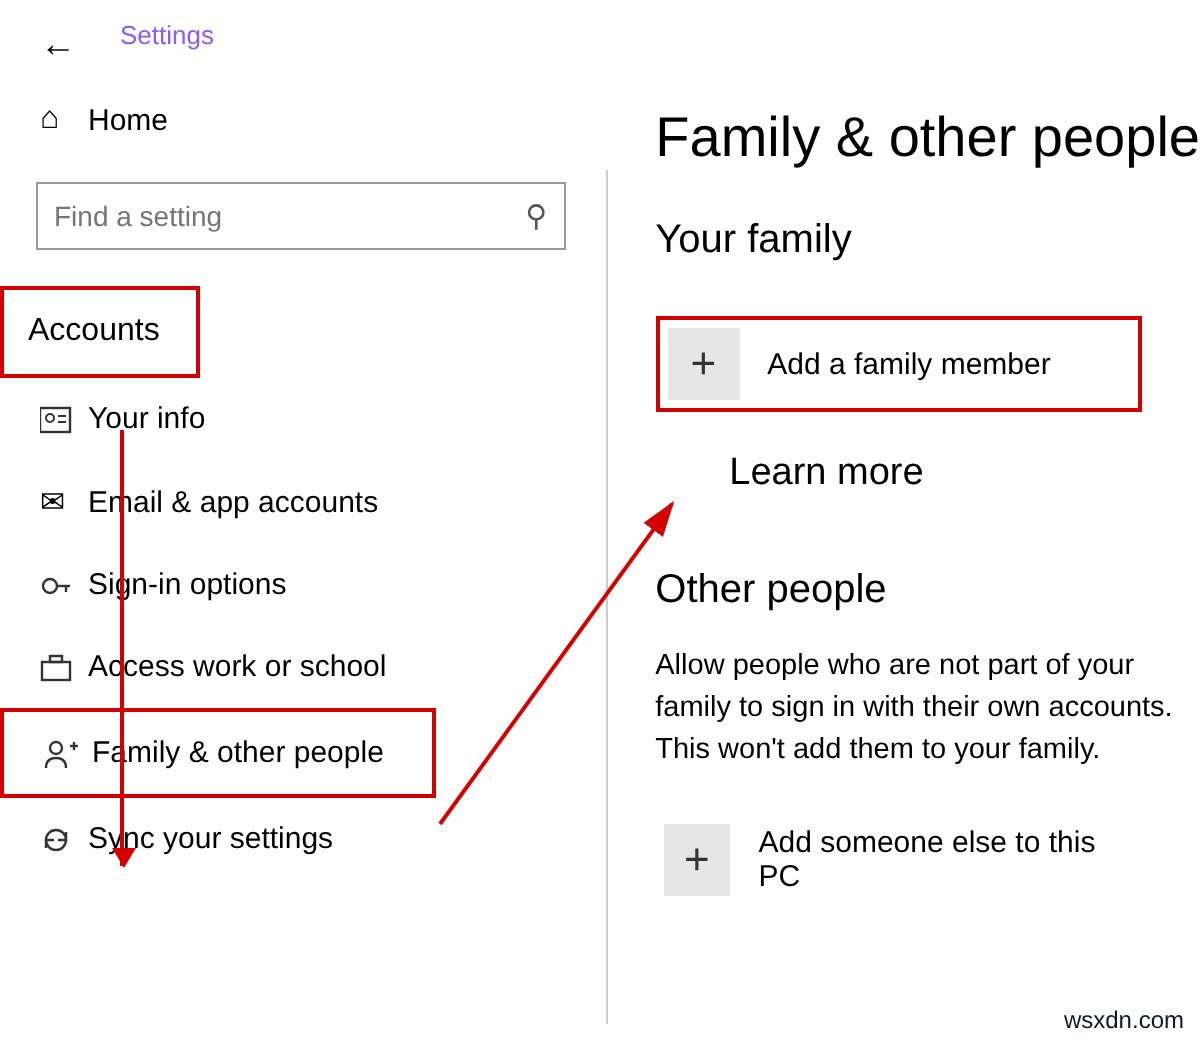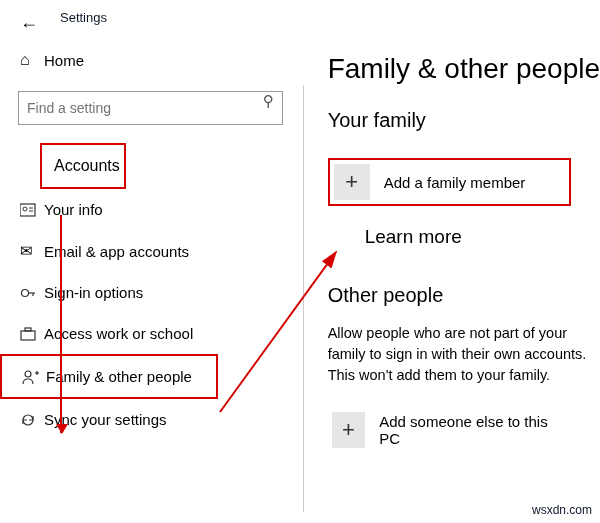--- a/index.html
+++ b/index.html
@@ -8,21 +8,21 @@
       width: 600px;
       height: 523px;
       overflow: hidden;
       background: #fff;
       color: #000;
       position: relative;
     }
     .window-title {
       font-size: 13px;
       padding: 10px 0 10px 60px;
-      color: #0f172a;
+      color: #8b5cf6;
     }
     .back-icon {
       position: absolute;
       top: 8px; left: 15px;
       font-size: 18px;
       width: 28px; height: 28px;
       display:flex; align-items:center; justify-content:center;
       cursor: pointer;
     }
     .layout {
@@ -38,21 +38,21 @@
       display:flex; align-items:center;
       padding: 8px 20px;
       font-size: 15px;
       cursor: pointer;
     }
     .home-row .icon { width:24px; font-size:16px; }
     .search-wrap {
       margin: 14px 20px 18px 18px;
       height: 34px;
       border: 1px solid #999;
-      display:flex; 
+      display:flex; align-items:center;
       padding: 0 8px;
       background:#fff;
     }
     .search-wrap input {
       flex:1; border:none; outline:none;
       font-size: 14px;
       color:#888;
       background:transparent;
     }
     .search-wrap .sicon { font-size:15px; color:#555; }
@@ -158,21 +158,21 @@
     <div class="home-row">
       <span class="icon">⌂</span>
       <span>Home</span>
     </div>
 
     <div class="search-wrap">
       <input type="text" placeholder="Find a setting" style="">
       <span class="sicon">⚲</span>
     </div>
 
-    <div class="section-header redbox" style="width:86px;margin-left:40px;">Accounts</div>
+    <div class="section-header redbox" style="width:100px;">Accounts</div>
 
     <div class="nav-item">
       <span class="icon">
         <svg width="16" height="14">
             <rect x="0" y="1" width="15" height="12" fill="none" stroke="#333" stroke-width="1.2"></rect>
             <circle cx="5" cy="6" r="2" fill="none" stroke="#333" stroke-width="1"></circle>
             <line x1="9" y1="5" x2="13" y2="5" stroke="#333"></line>
             <line x1="9" y1="8" x2="13" y2="8" stroke="#333"></line>
           </svg>
       </span>

